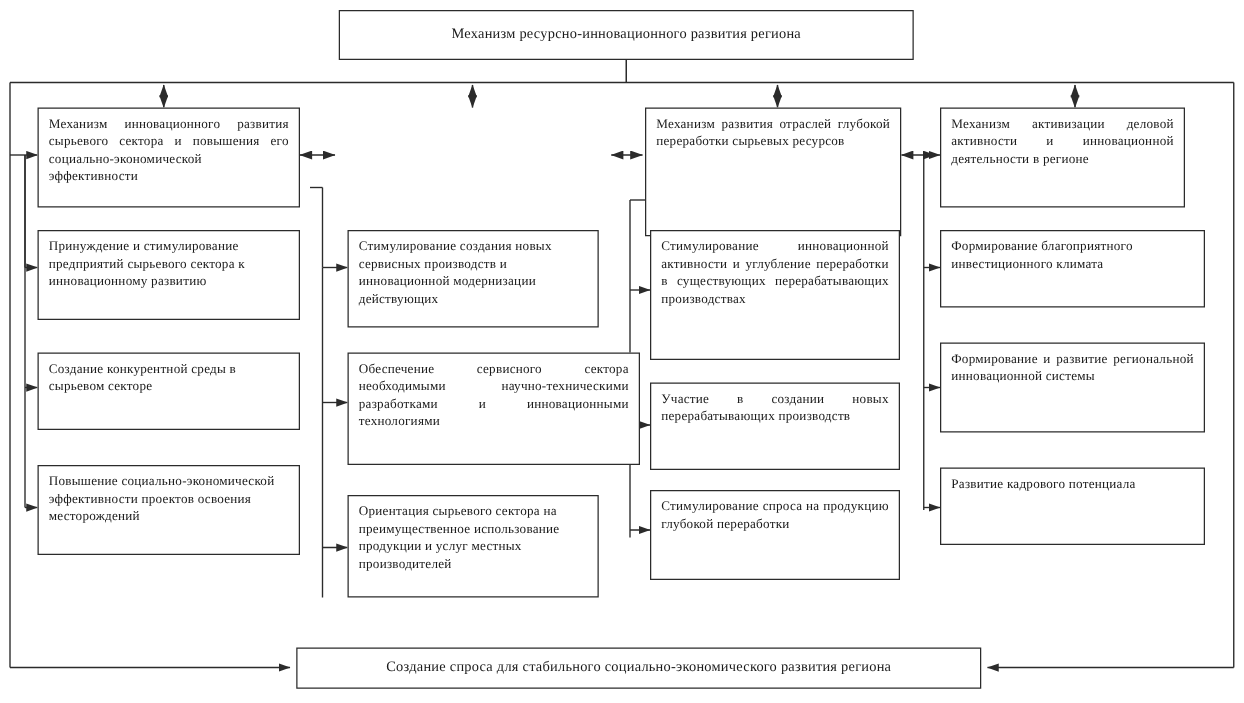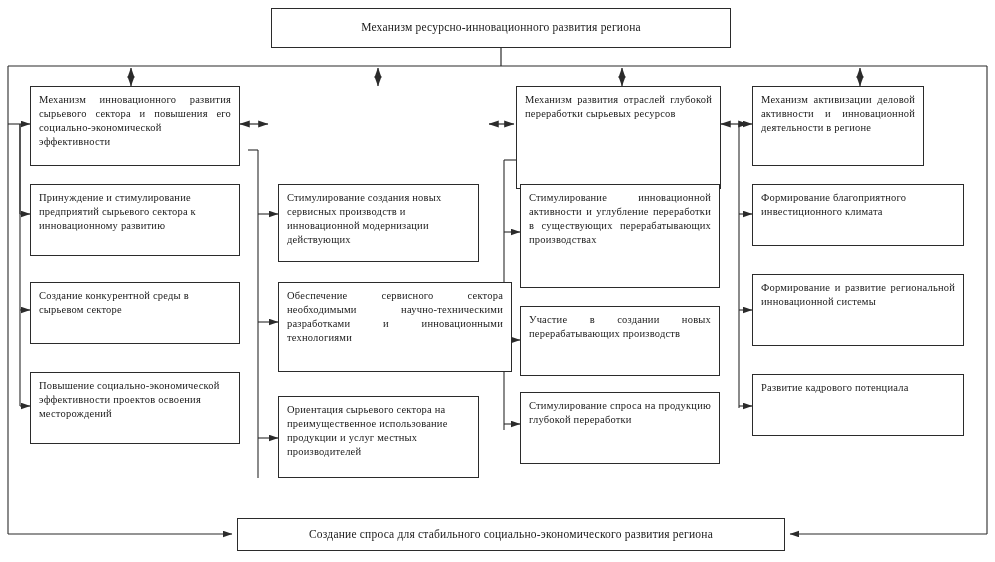--- a/index.html
+++ b/index.html
@@ -143,21 +143,21 @@
   <div class="box fs10 t-just" style="left:520px;top:184px;width:200px;height:104px;">
     <span class="txt">Стимулирование инновационной активности и углубление переработки в существующих перерабатывающих производствах</span>
   </div>
   <div class="box fs10 t-just" style="left:520px;top:306px;width:200px;height:70px;">
     <span class="txt">Участие в создании новых перерабатывающих производств</span>
   </div>
   <div class="box fs10 t-just" style="left:520px;top:392px;width:200px;height:72px;">
     <span class="txt">Стимулирование спроса на продукцию глубокой переработки</span>
   </div>
 
-  <div class="box fs10 t-just" style="left:752px;top:86px;width:172px;height:80px;">
+  <div class="box fs10 t-just" style="left:752px;top:86px;width:196px;height:80px;">
     <span class="txt">Механизм активизации деловой активности и инновационной деятельности в регионе</span>
   </div>
   <div class="box fs10 t-left" style="left:752px;top:184px;width:212px;height:62px;">
     <span class="txt">Формирование благоприятного инвестиционного климата</span>
   </div>
   <div class="box fs10 t-just" style="left:752px;top:274px;width:212px;height:72px;">
     <span class="txt">Формирование и развитие региональной инновационной системы</span>
   </div>
   <div class="box fs10 t-just" style="left:752px;top:374px;width:212px;height:62px;">
     <span class="txt">Развитие кадрового потенциала</span>

